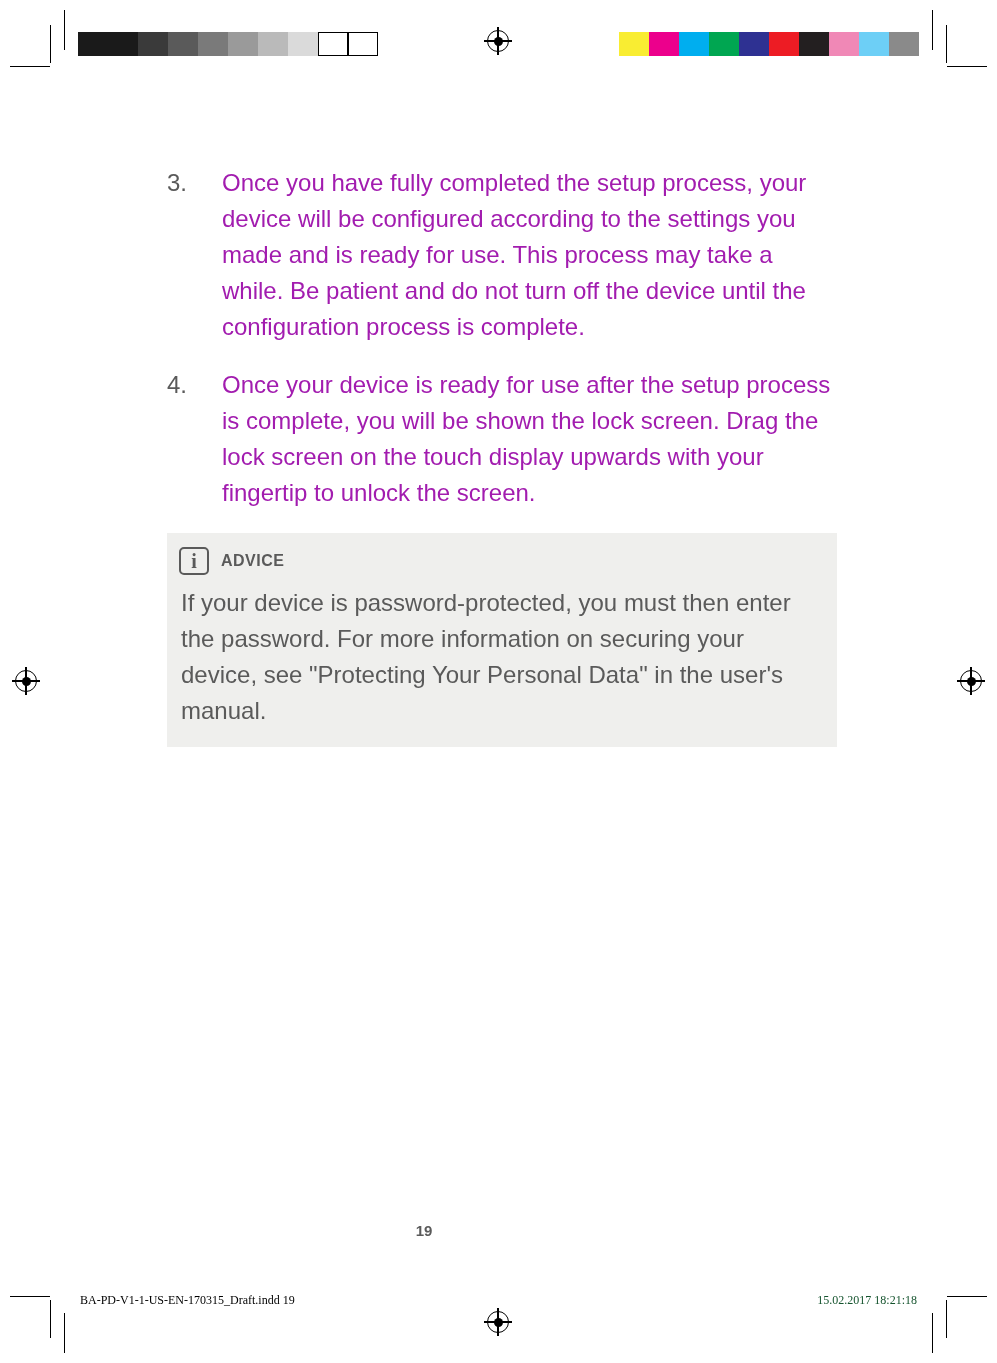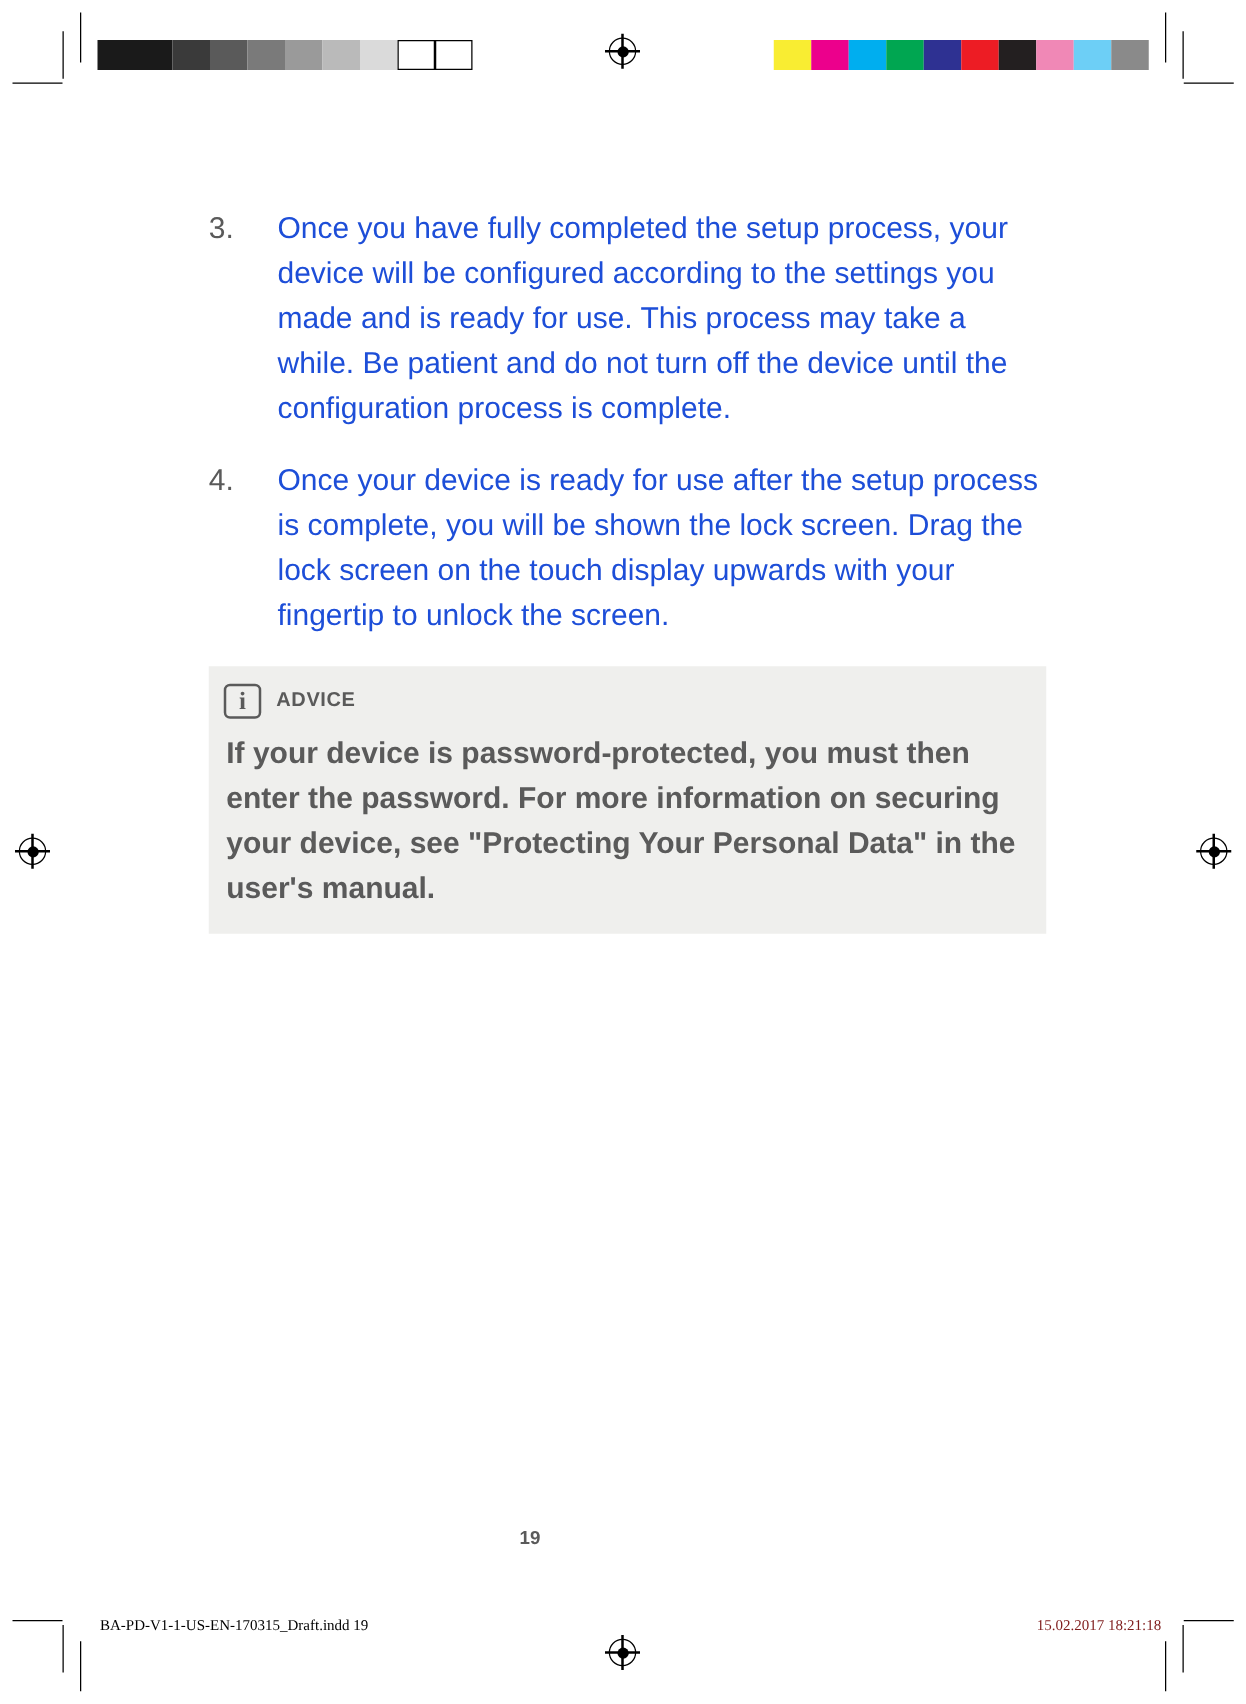--- a/index.html
+++ b/index.html
@@ -20,32 +20,32 @@
     
     .colorbar { position: absolute; top: 32px; display: flex; }
     .colorbar .sw { width: 30px; height: 24px; }
 
     
     .content { position: absolute; left: 167px; top: 165px; width: 670px; color: #5a5a5a; }
 
     ol.steps { list-style: none; }
     ol.steps li { display: flex; margin-bottom: 22px; }
     ol.steps .num { width: 55px; flex-shrink: 0; font-size: 24px; line-height: 1.5; color: #5a5a5a; }
-    ol.steps .text { font-size: 24px; line-height: 1.5; color: #1d4ed8; }
+    ol.steps .text { font-size: 24px; line-height: 1.5; color: #a21caf; }
 
     .advice-box { background: #efefed; padding: 14px 14px 18px 14px; margin-top: 4px; }
     .advice-head { display: flex; align-items: center; gap: 12px; margin-bottom: 10px; margin-left: -2px; }
     .advice-icon { width: 30px; height: 28px; border: 2px solid #5a5a5a; border-radius: 5px; display: flex; align-items: center; justify-content: center; font-family: Georgia, 'Times New Roman', serif; font-weight: bold; font-size: 20px; color: #5a5a5a; line-height: 1; }
     .advice-title { font-size: 16px; font-weight: bold; letter-spacing: 0.5px; color: #5a5a5a; }
-    .advice-body { font-size: 24px; line-height: 1.5; color: #5a5a5a; font-weight: bold; }
+    .advice-body { font-size: 24px; line-height: 1.5; color: #5a5a5a; }
 
     .page-number { position: absolute; left: 0; width: 848px; top: 1222px; text-align: center; font-size: 15px; font-weight: bold; color: #5a5a5a; }
 
     .footer-left { position: absolute; left: 80px; bottom: 55px; font-size: 12px; font-family: 'Times New Roman', Times, serif; color: #000; }
-    .footer-right { position: absolute; right: 68px; bottom: 55px; font-size: 12px; font-family: 'Times New Roman', Times, serif; color: #7f1d1d; }
+    .footer-right { position: absolute; right: 80px; bottom: 55px; font-size: 12px; font-family: 'Times New Roman', Times, serif; color: #14532d; }
 
     
     .guide-v { position: absolute; width: 1px; background: #000; }
   </style>
 </head>
 <body>
 
 <div class="page">
 
   <div class="crop h" style="left:10px; top:66px;"></div>

